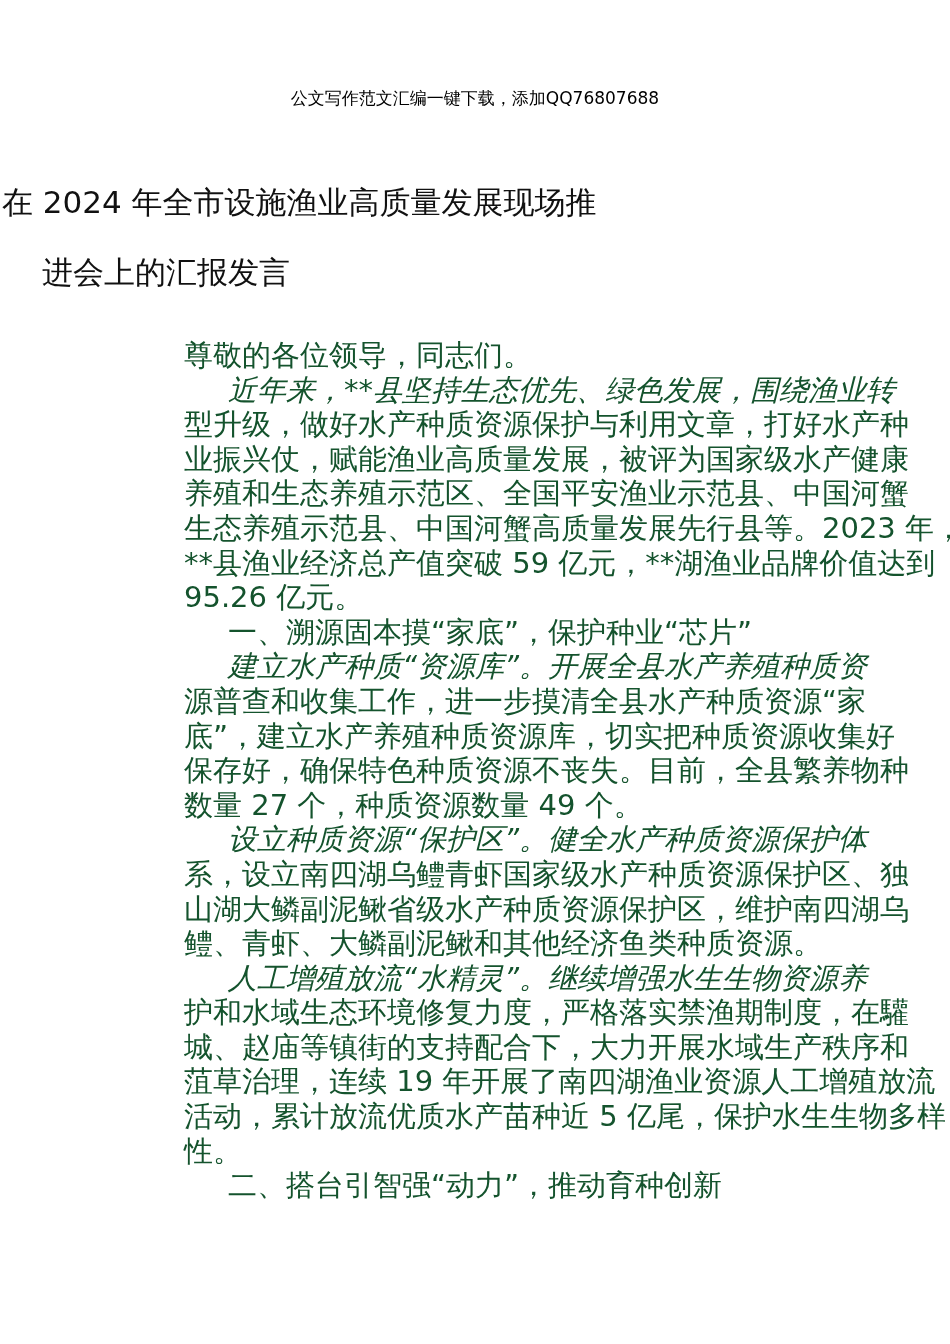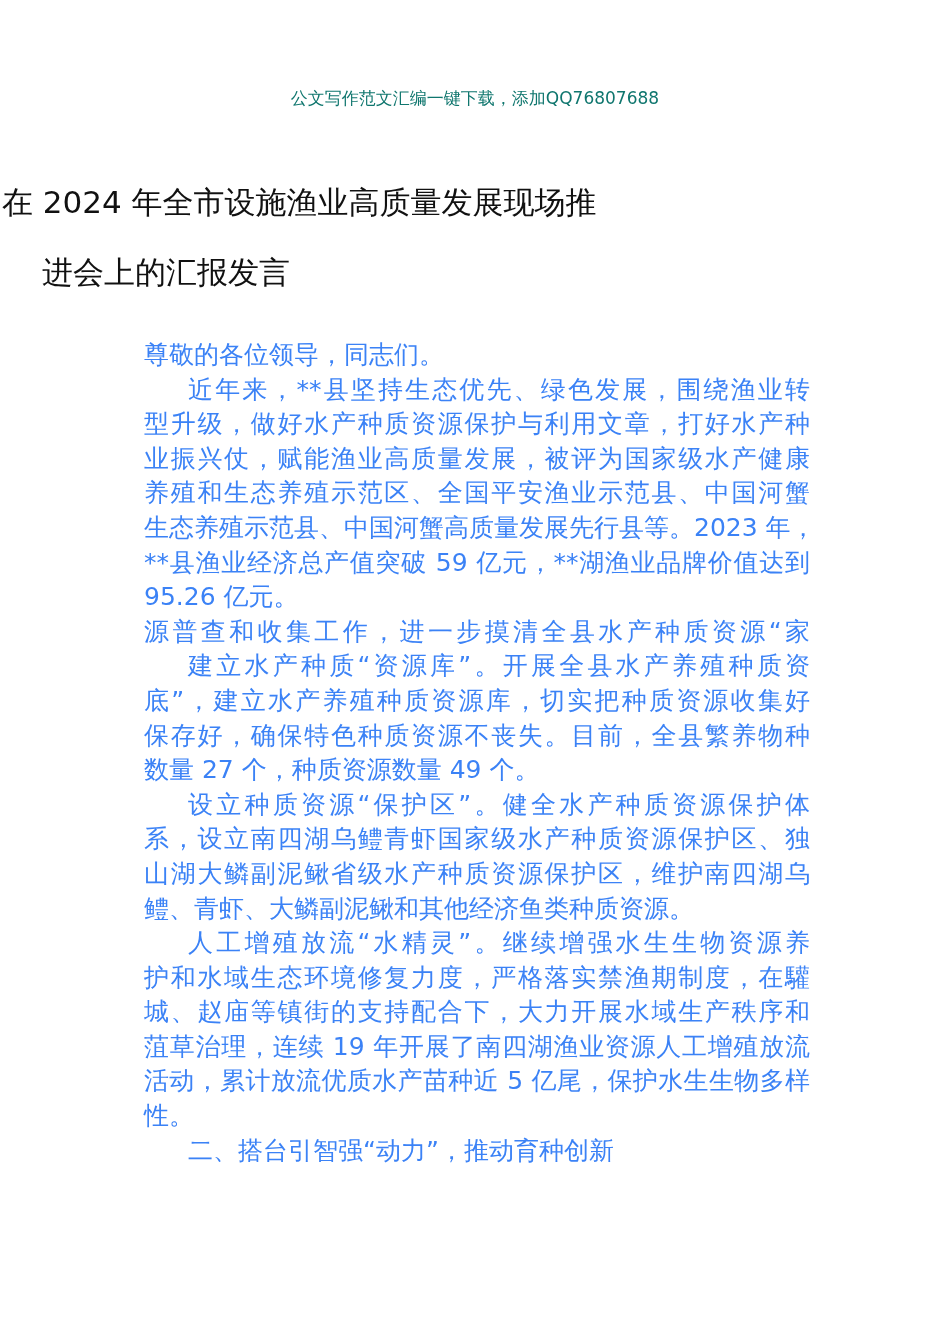--- a/index.html
+++ b/index.html
@@ -14,21 +14,21 @@
       overflow: hidden;
       font-family: "DejaVu Sans", "Liberation Sans", sans-serif;
       color: #1a1a1a;
     }
     .banner {
       position: absolute;
       top: 86px;
       left: 0;
       width: 950px;
       text-align: center;
-      color: #0f766e;
+      color: #000000;
       font-size: 17px;
       line-height: 24px;
       letter-spacing: 0px;
     }
     .title {
       position: absolute;
       left: 2px;
       width: 950px;
       font-size: 31px;
       line-height: 40px;
@@ -39,34 +39,35 @@
     .title.l2 { top: 252px; padding-left: 40px; }
     .body-text {
       position: absolute;
       top: 338px;
       left: 144px;
       width: 666px;
     }
     .line {
       height: 34.6px;
       line-height: 34.6px;
-      font-size: 25px;
+      font-size: 29px;
       white-space: nowrap;
-      color: #3b82f6;
+      color: #14532d;
       overflow: visible;
+      margin-left: 40px;
     }
     .line.indent { padding-left: 44px; }
     .line.heading { padding-left: 44px; }
     .just {
       display: block;
       text-align: justify;
       text-align-last: justify;
       width: 666px;
     }
-    .indent .just { width: 622px; }
+    .indent .just { width: 622px; font-style: italic; }
   </style>
 </head>
 <body>
 
 <div class="banner">公文写作范文汇编一键下载，添加QQ76807688</div>
 
 <div class="title l1">在 2024 年全市设施渔业高质量发展现场推</div>
 <div class="title l2">进会上的汇报发言</div>
 
 <div class="body-text">
@@ -85,26 +86,27 @@
       <span class="just">养殖和生态养殖示范区、全国平安渔业示范县、中国河蟹</span>
     </div>
   <div class="line">
       <span class="just">生态养殖示范县、中国河蟹高质量发展先行县等。2023 年，</span>
     </div>
   <div class="line">
       <span class="just">**县渔业经济总产值突破 59 亿元，**湖渔业品牌价值达到</span>
     </div>
   <div class="line">95.26 亿元。</div>
 
+  <div class="line heading">一、溯源固本摸“家底”，保护种业“芯片”</div>
 
+  <div class="line indent">
+      <span class="just">建立水产种质“资源库”。开展全县水产养殖种质资</span>
+    </div>
   <div class="line">
       <span class="just">源普查和收集工作，进一步摸清全县水产种质资源“家</span>
-    </div>
-  <div class="line indent">
-      <span class="just">建立水产种质“资源库”。开展全县水产养殖种质资</span>
     </div>
   <div class="line">
       <span class="just">底”，建立水产养殖种质资源库，切实把种质资源收集好</span>
     </div>
   <div class="line">
       <span class="just">保存好，确保特色种质资源不丧失。目前，全县繁养物种</span>
     </div>
   <div class="line">数量 27 个，种质资源数量 49 个。</div>
 
   <div class="line indent">

